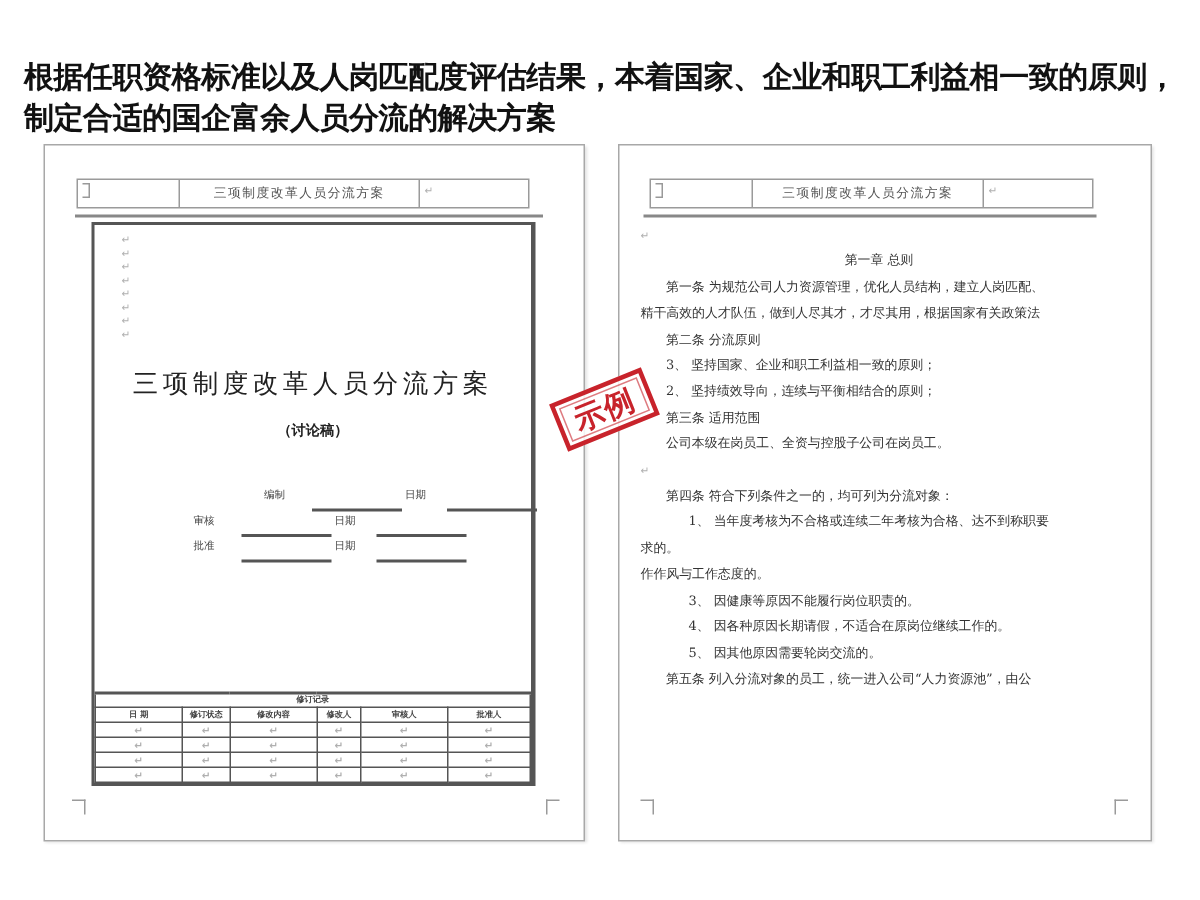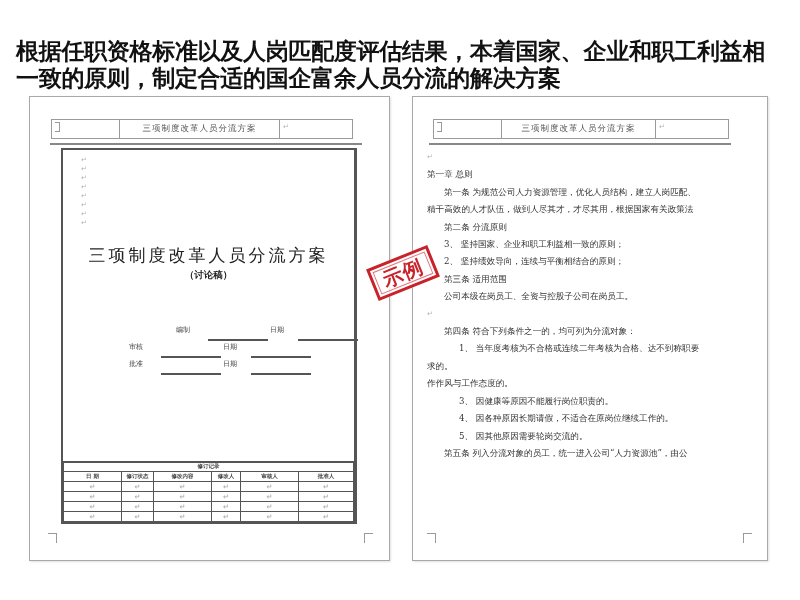--- a/index.html
+++ b/index.html
@@ -2,21 +2,21 @@
 <html><head>
 <meta charset="utf-8">
 <style>
   * { box-sizing: border-box; margin: 0; padding: 0; }
   html, body { width: 800px; height: 600px; background: #ffffff; overflow: hidden; }
   body { position: relative; font-family: "DejaVu Sans", sans-serif; color: #111; }
 
   .headline {
     position: absolute; left: 16px; top: 38px; width: 770px;
     font-family: "DejaVu Sans", sans-serif; font-weight: bold;
-    font-size: 23px; line-height: 27px; color: #111; letter-spacing: -0.3px;
+    font-size: 20px; line-height: 27px; color: #111; letter-spacing: -0.3px;
   }
 
   .page {
     position: absolute; background: #fff; border: 1px solid #a8a8a8;
     box-shadow: 1px 1px 2px rgba(0,0,0,0.12);
   }
   .page.left { left: 29px; top: 96px; width: 361px; height: 465px; }
   .page.right { left: 412px; top: 96px; width: 356px; height: 465px; }
 
   .hdr-table {
@@ -44,21 +44,21 @@
   .marks-col { position: absolute; left: 18px; top: 6px; line-height: 9px; }
   .cover-title-co {
     position: absolute; left: 0; right: 0; top: 75px; text-align: center;
     font-family: "DejaVu Serif", serif; font-weight: bold; font-size: 10.5px; color: #222;
   }
   .cover-title-main {
     position: absolute; left: 0; right: 0; top: 94px; text-align: center;
     font-family: "DejaVu Serif", serif; font-size: 17px; letter-spacing: 3px; color: #222;
   }
   .cover-title-sub {
-    position: absolute; left: 0; right: 0; top: 119px; text-align: center;
+    position: absolute; left: 0; right: 0; top: 131px; text-align: center;
     font-family: "DejaVu Serif", serif; font-weight: bold; font-size: 9.5px; color: #222;
   }
   .sign-area { position: absolute; left: 0; top: 175px; width: 100%; }
   .sign-row { position: absolute; left: 0; width: 100%; height: 20px; }
   .sign-label { position: absolute; font-size: 7px; color: #444; }
   .sign-line { position: absolute; height: 1.5px; background: #555; width: 60px; }
 
   .rev-table {
     position: absolute; left: 0; bottom: 0; width: 100%;
     border-collapse: collapse; font-size: 5.5px; color: #444;
@@ -69,21 +69,21 @@
   .corner { position: absolute; width: 9px; height: 10px; border-color: #9a9a9a; border-style: solid; border-width: 0; }
   .corner.bl { border-top-width: 1px; border-right-width: 1px; }
   .corner.br { border-top-width: 1px; border-left-width: 1px; }
 
   
   .body-text {
     position: absolute; left: 14px; top: 52px; width: 318px;
     font-family: "DejaVu Serif", serif; font-size: 8.6px; line-height: 17.4px; color: #333;
   }
   .body-text p { white-space: nowrap; overflow: hidden; }
-  .center { }
+  .center { text-align: center; }
   .ind1 { padding-left: 17px; }
   .ind2 { padding-left: 32px; }
 
   .stamp {
     position: absolute; left: 370px; top: 256px; width: 66px; height: 34px;
     border: 3px solid #c8232b; transform: rotate(-22deg);
     display: flex; align-items: center; justify-content: center;
     color: #c8232b; font-family: "DejaVu Serif", serif; font-weight: bold; font-size: 20px;
     letter-spacing: 1px; background: rgba(255,255,255,0.85);
   }

